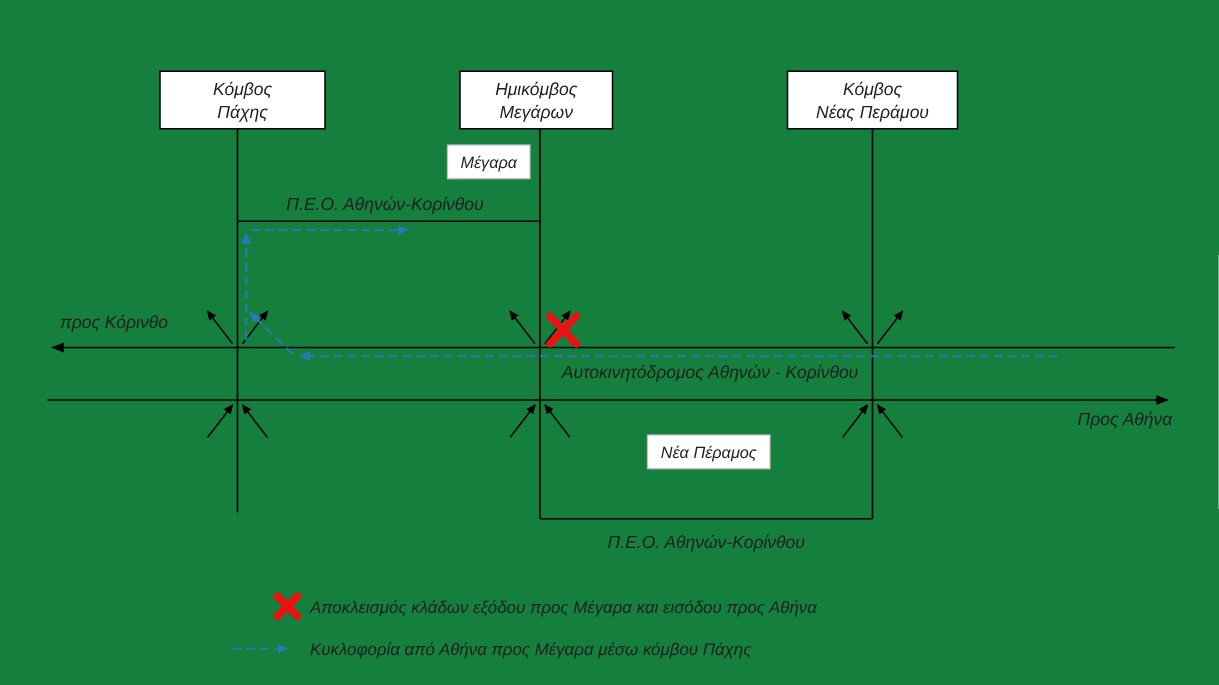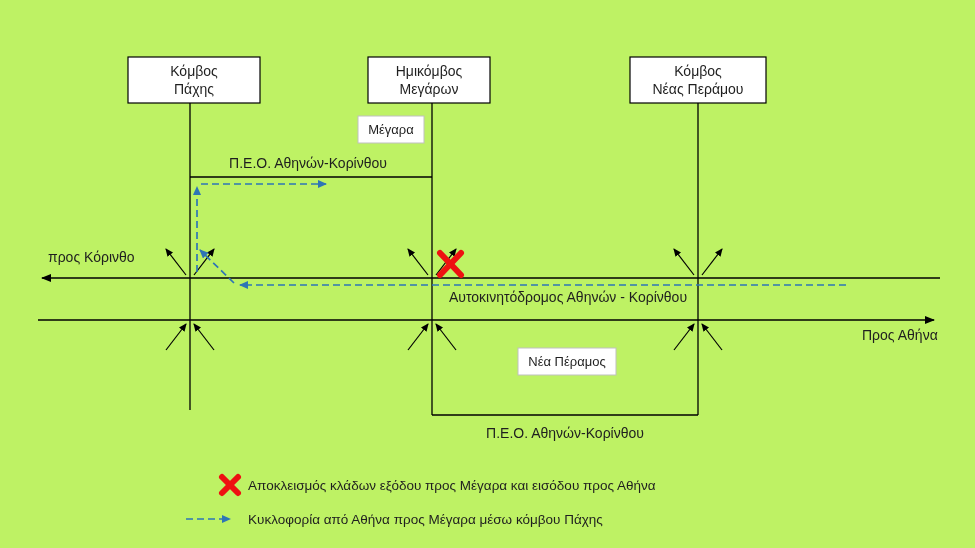--- a/index.html
+++ b/index.html
@@ -1,17 +1,17 @@
 <!DOCTYPE html>
 <html><head>
 <meta charset="utf-8">
 <style>
   html,body{margin:0;padding:0;background:#ffffff;}
-  .stage{position:relative;width:975px;height:548px;background:#bef264;overflow:hidden;
-         font-family:"Liberation Sans", sans-serif;}
+  .stage{position:relative;width:975px;height:548px;background:#15803d;overflow:hidden;
+         font-family:"Liberation Sans", sans-serif;font-style:italic;}
   svg text{font-family:"Liberation Sans", sans-serif;fill:#1f1f1f;}
   .box-label{font-size:14px;}
   .road-label{font-size:14px;}
   .muted-label{font-size:13px;}
   .legend-label{font-size:13.5px;}
   .thin{stroke:#000;stroke-width:1.2;fill:none;}
   .road{stroke:#000;stroke-width:1.3;fill:none;}
   .node-box{fill:#ffffff;stroke:#000;stroke-width:1.2;}
   .town-box{fill:#ffffff;stroke-width:1;}
   .detour{fill:none;stroke-width:1.7;stroke-dasharray:7 4;}

